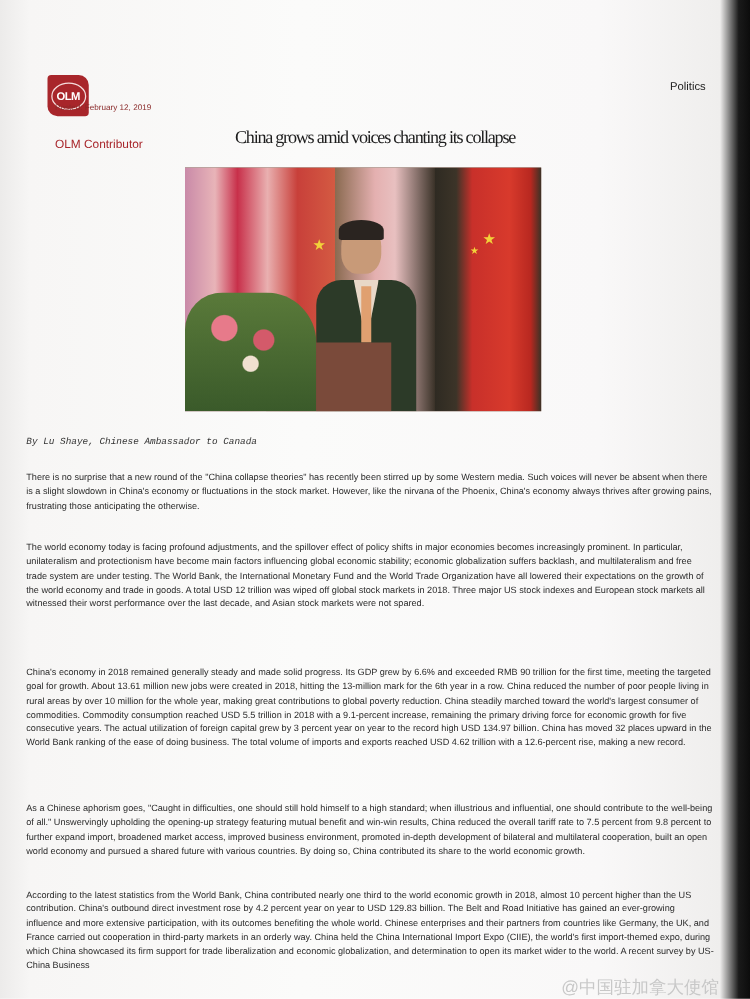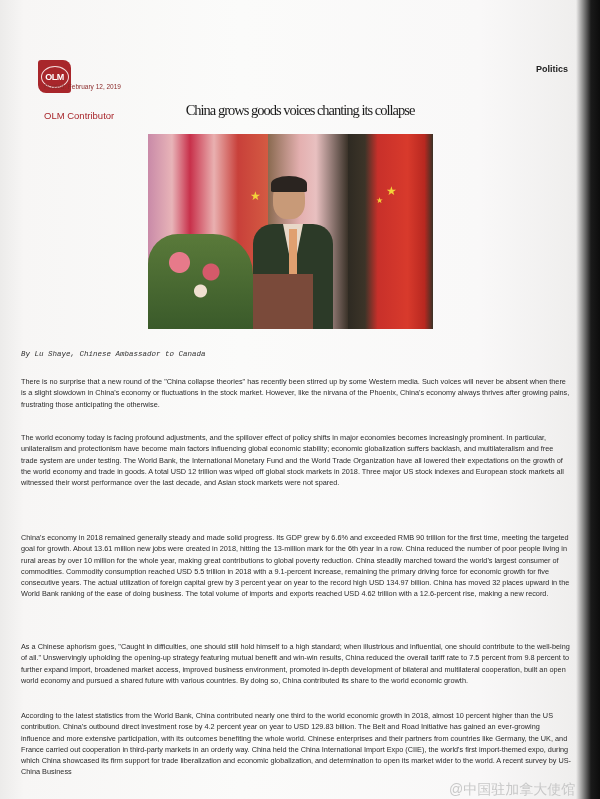--- a/index.html
+++ b/index.html
@@ -15,21 +15,21 @@
     background:#a8262b; border-radius:3px 8px 3px 8px;
     display:flex; align-items:center; justify-content:center;margin-left:31px;
   }
   .logo-inner {
     border:1.5px solid #f5dcdc; border-radius:50%; width:26px; height:20px;
     display:flex; align-items:center; justify-content:center;
     color:#fff; font-size:9px; font-weight:bold; letter-spacing:-0.5px;
   }
   .contrib { position:absolute; left:44px; top:70px; font-size:9.5px; color:#a8262b;margin-top:40px; }
   .posted { position:absolute; left:44px; top:83px; font-size:6.5px; color:#8a2a2a; }
-  .section { position:absolute; left:536px; top:64px; font-size:9px; font-weight:bold; color:#222; }
+  .section { position:absolute; left:536px; top:64px; font-size:9px; font-weight:normal; color:#222; }
   .headline {
     position:absolute; left:0; width:600px; top:102px; text-align:center;
     font-family:"Liberation Serif", serif; font-size:14.5px; letter-spacing:-1px; color:#1d1d1d;
   }
   .photo {
     position:absolute; left:148px; top:134px; width:285px; height:195px; overflow:hidden;
     background:#6a4a3a;
   }
   .photo .bg-left { position:absolute; left:0; top:0; width:120px; height:195px;
     background:linear-gradient(90deg,#c98aa8 0%, #e8b4b8 20%, #c8304a 35%, #e9b0b0 55%, #c8403a 75%, #d45a42 100%); }
@@ -59,21 +59,21 @@
 <body>
 
 <div class="page">
   <div class="logo">
     <div class="logo-inner">OLM</div>
   </div>
   <div class="contrib">OLM Contributor</div>
   <div class="posted">Posted: February 12, 2019</div>
   <div class="section">Politics</div>
 
-  <div class="headline">China grows goods voices chanting its collapse</div>
+  <div class="headline">China grows amid voices chanting its collapse</div>
 
   <div class="photo" title="Ambassador speaking at a podium in front of Canadian and Chinese flags">
     <div class="bg-left"></div>
     <div class="bg-mid"></div>
     <div class="bg-right"></div>
     <span class="star" style="left:102px;top:55px;">★</span>
     <span class="star" style="left:238px;top:50px;">★</span>
     <span class="star" style="left:228px;top:62px;font-size:8px;">★</span>
     <div class="suit"></div>
     <div class="shirt"></div>

